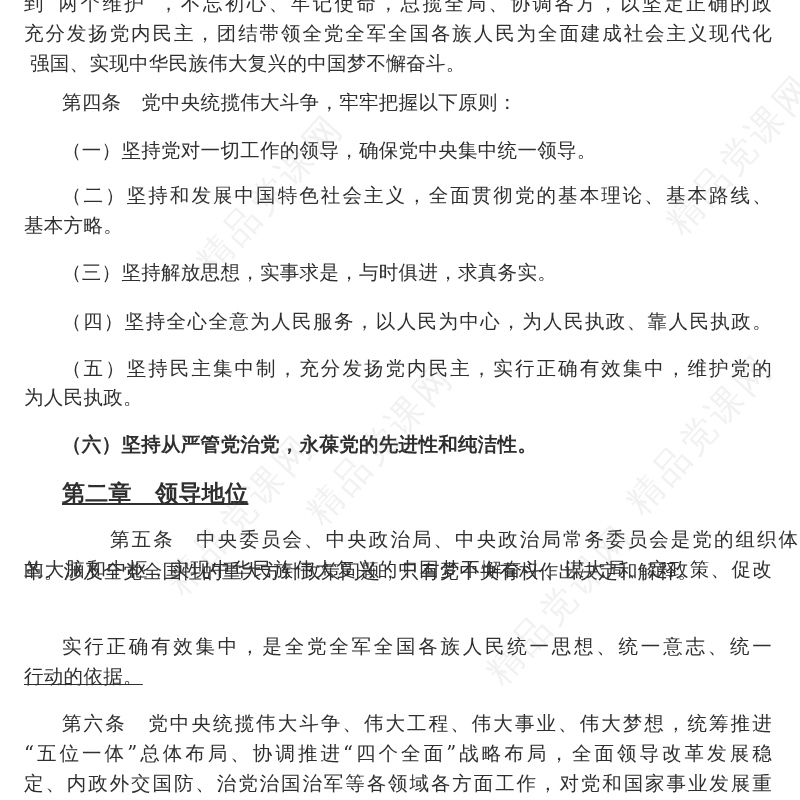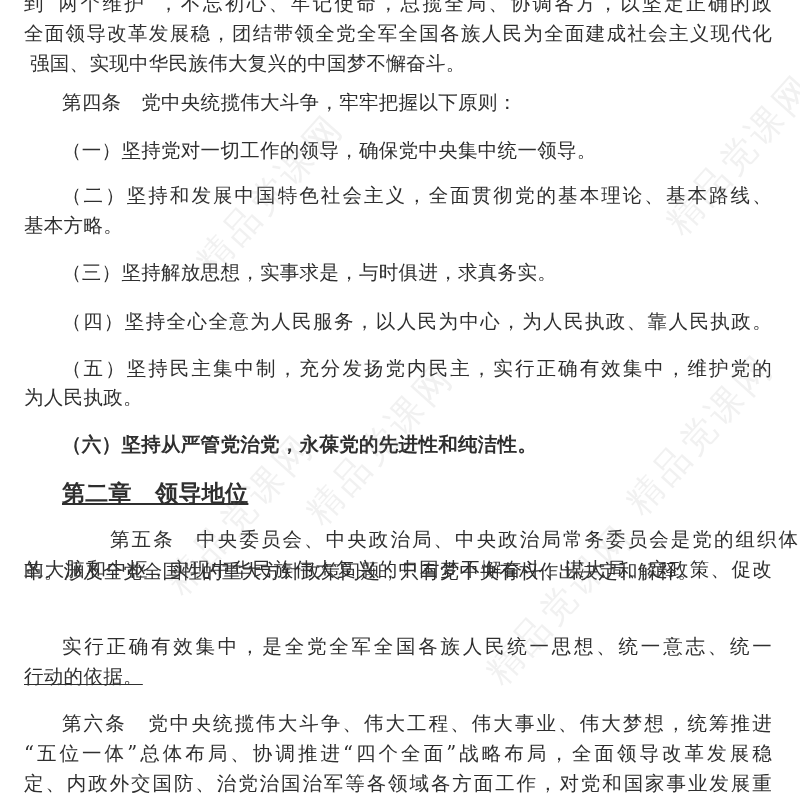--- a/index.html
+++ b/index.html
@@ -38,21 +38,21 @@
     letter-spacing: 4px;
   }
 </style>
 </head>
 <body>
 
 <div class="page">
 
   <div>
     <div class="line justify" style="top:-11px;">到“两个维护”，不忘初心、牢记使命，总揽全局、协调各方，以坚定正确的政</div>
-    <div class="line justify" style="top:19px;">全面领导改革发展稳，团结带领全党全军全国各族人民为全面建成社会主义现代化</div>
+    <div class="line justify" style="top:19px;">充分发扬党内民主，团结带领全党全军全国各族人民为全面建成社会主义现代化</div>
     <div class="line" style="top:49px;margin-left:6px;">强国、实现中华民族伟大复兴的中国梦不懈奋斗。</div>
   </div>
 
   <div>
     <div class="line indent" style="top:88px;">第四条　党中央统揽伟大斗争，牢牢把握以下原则：</div>
   </div>
 
   <div>
     <div class="line indent" style="top:136px;">（一）坚持党对一切工作的领导，确保党中央集中统一领导。</div>
   </div>

